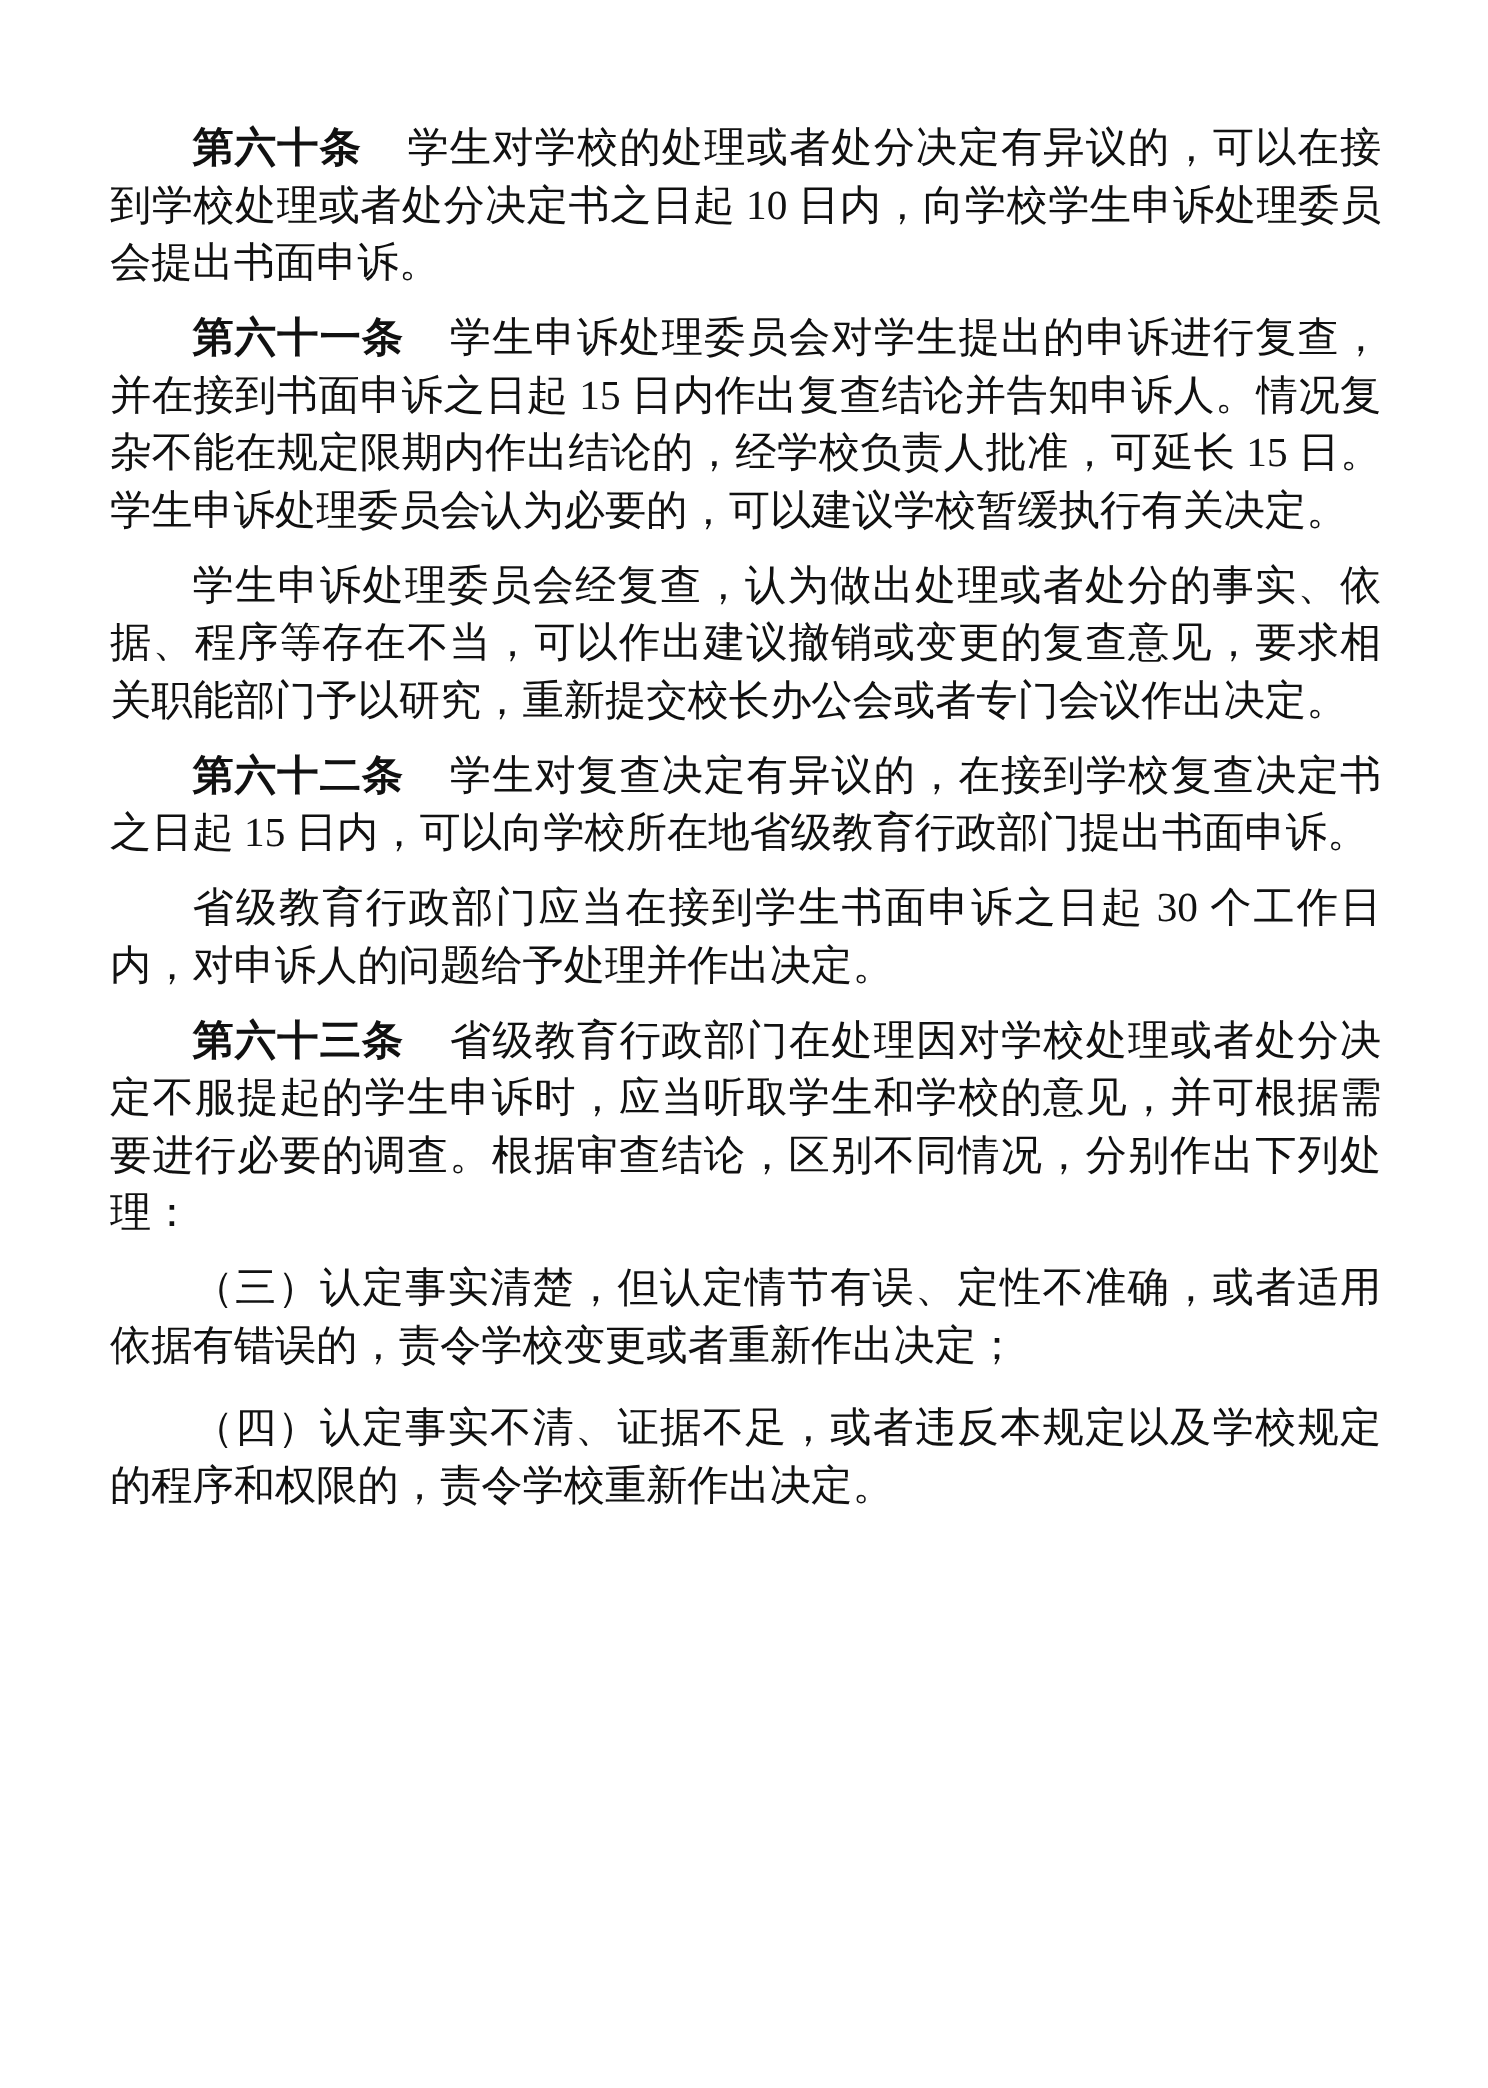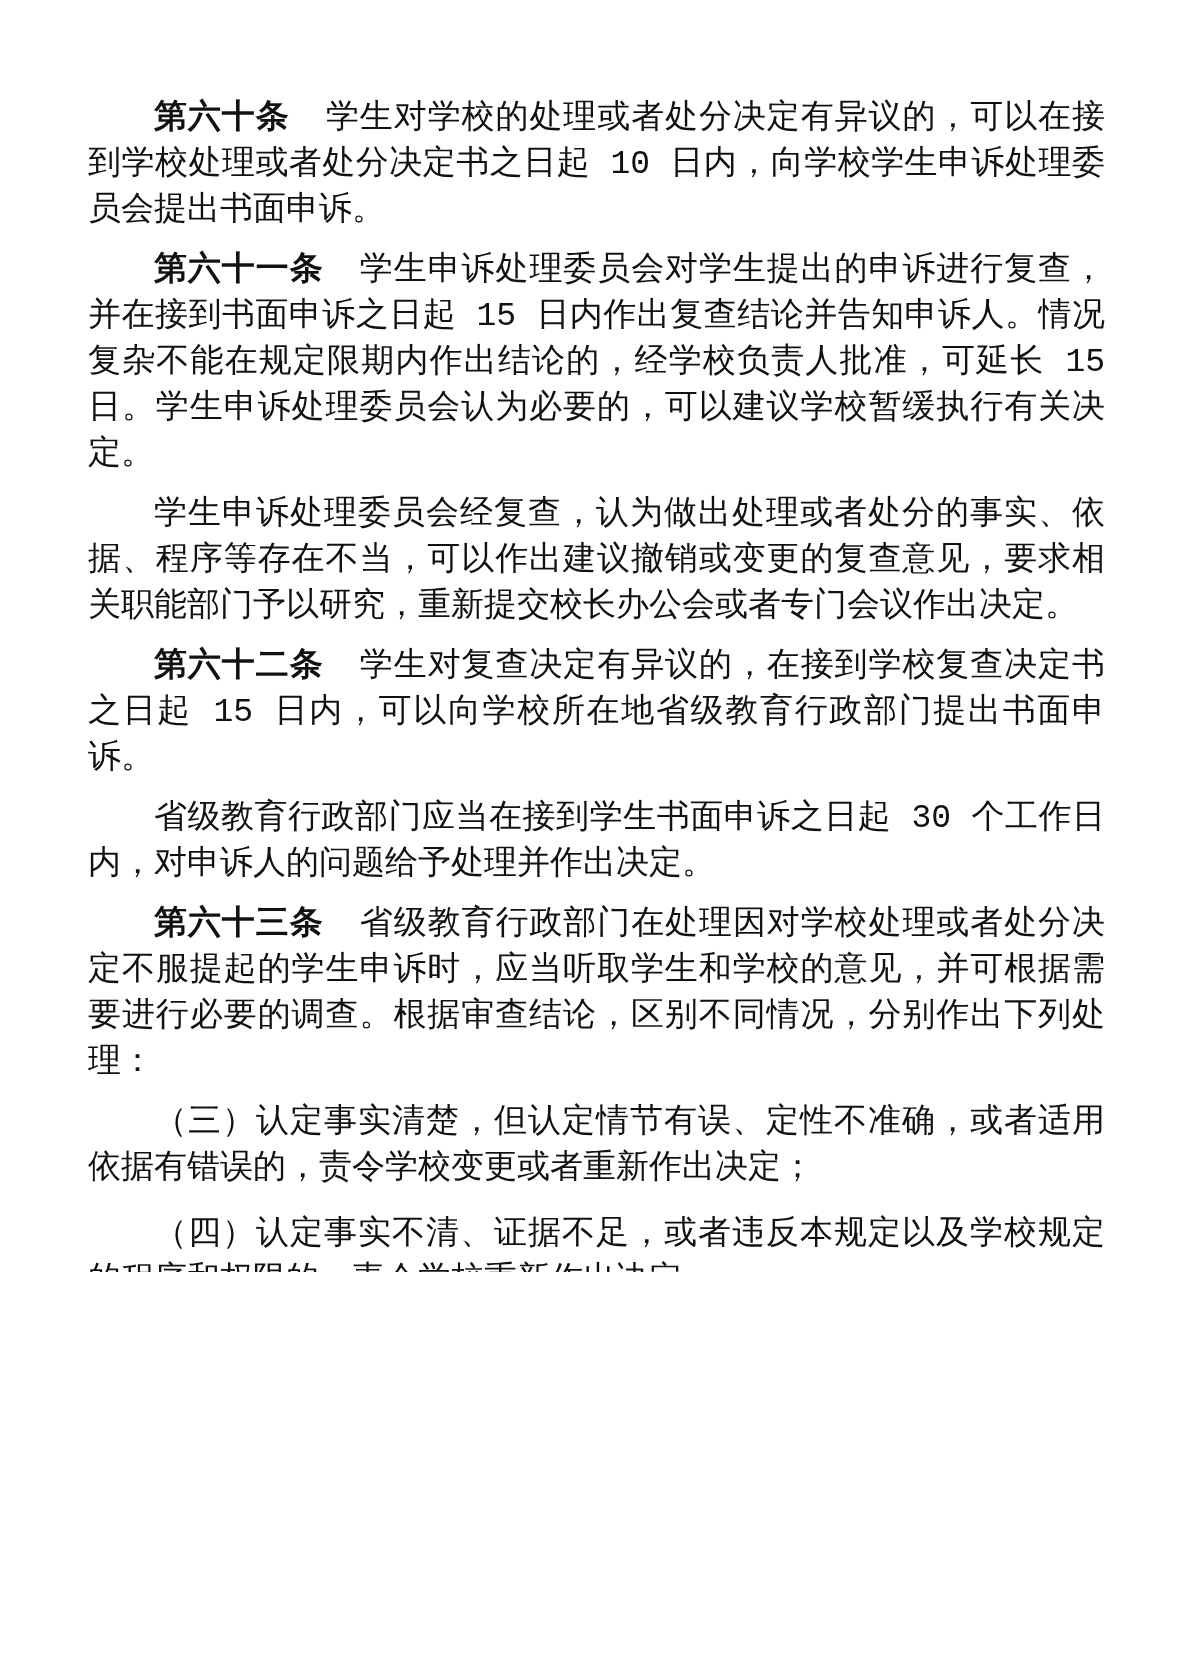--- a/index.html
+++ b/index.html
@@ -6,21 +6,21 @@
     margin: 0;
     padding: 0;
     background: #ffffff;
   }
   .page {
     position: relative;
     width: 1190px;
     height: 1272px;
     background: #ffffff;
     color: #111111;
-    font-family: Liberation Mono, monospace;
+    font-family: Liberation Serif, serif;
     overflow: hidden;
   }
   .content {
     position: absolute;
     top: 0;
     left: 88px;
     width: 1017px;
     padding-top: 96px;
     font-size: 33px;
     line-height: 46px;

